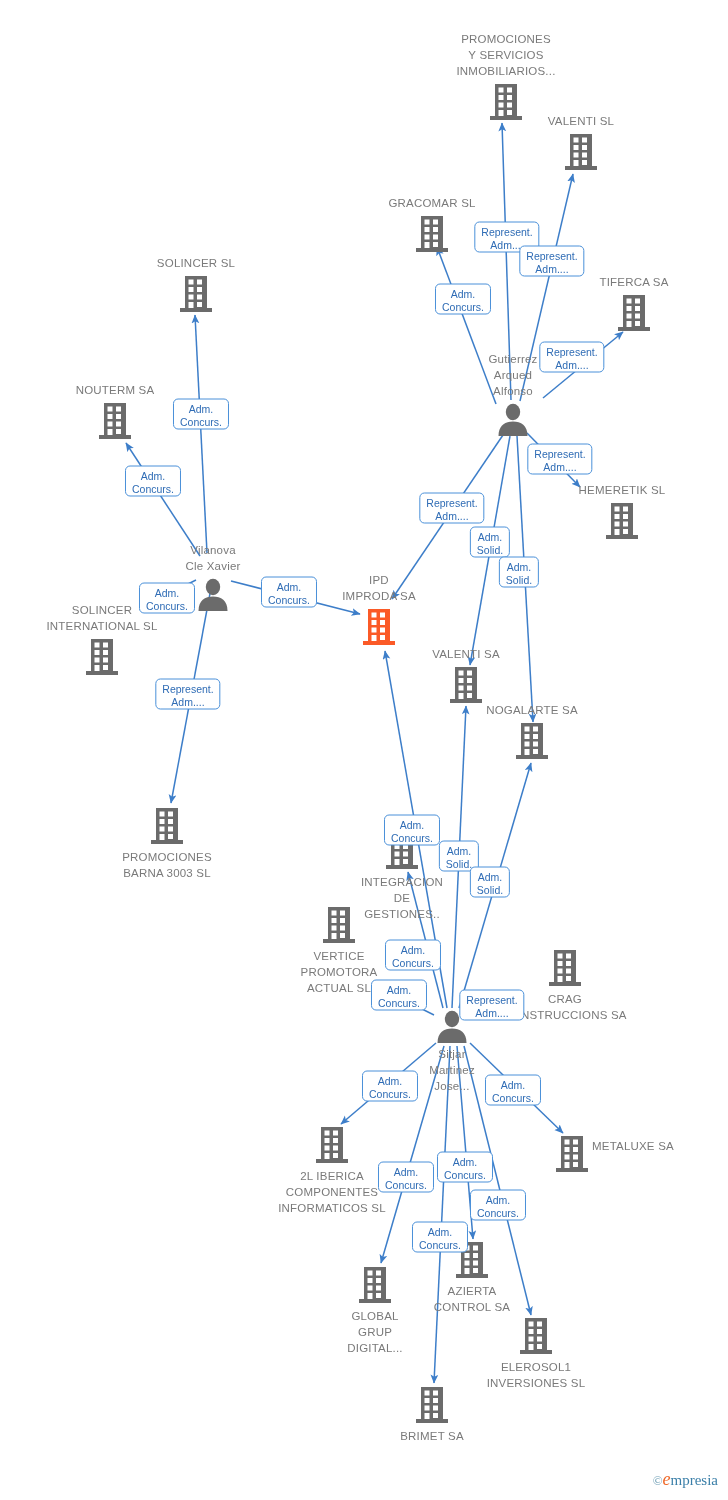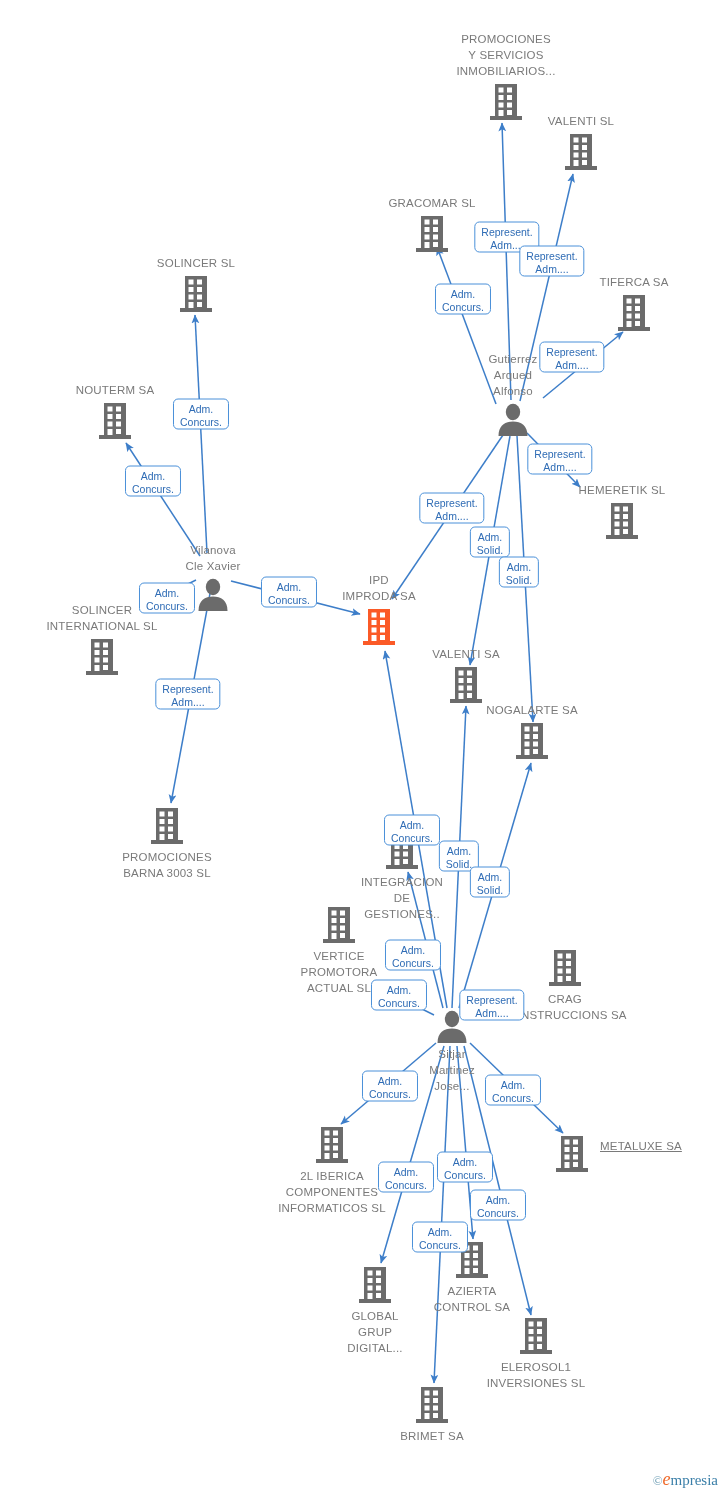--- a/index.html
+++ b/index.html
@@ -35,21 +35,21 @@
     left: 50%;
     transform: translateX(-50%);
     font-size: 11.5px;
     color: #7a7a7a;
     line-height: 16px;
     letter-spacing: 0.2px;
     white-space: nowrap;
   }
   .node-label.above { bottom: 100%; margin-bottom: 3px; }
   .node-label.below { top: 100%; margin-top: 3px; }
-  .node-label.right { left: 100%; transform: translateX(0); bottom: 50%; margin-left: 10px; text-decoration: underline; }
+  .node-label.right { left: 100%; transform: translateX(0); bottom: 50%; margin-left: 2px; }
 
   .ico { display: block; }
 
   .reltag {
     position: absolute;
     transform: translate(-50%, -50%);
     border: 1px solid #4a90d9;
     border-radius: 5px;
     background: #ffffff;
     color: #2f6cb5;

